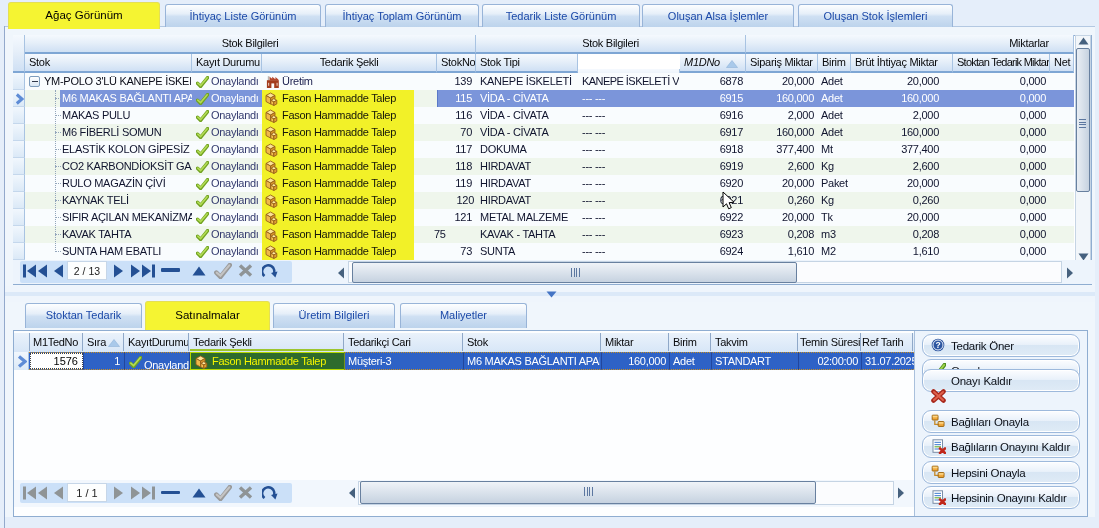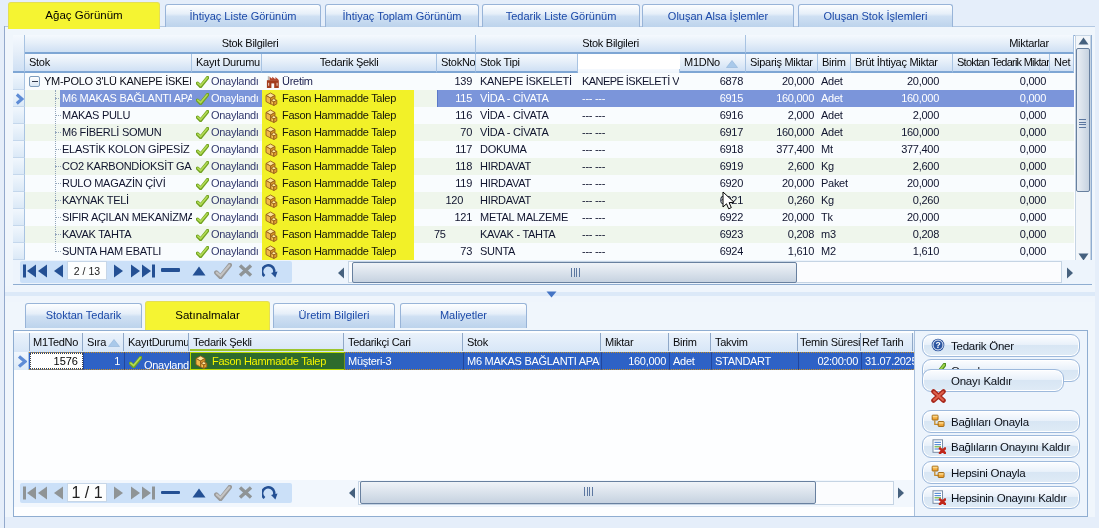--- a/index.html
+++ b/index.html
@@ -22,21 +22,21 @@
 <div class="hdr" style="left:25px;top:35px;width:450px;height:17px;line-height:17px;text-align:center">Stok Bilgileri</div>
 <div class="hdr" style="left:476px;top:35px;width:269px;height:17px;line-height:17px;text-align:center">Stok Bilgileri</div>
 <div class="hdr" style="left:746px;top:35px;width:327px;height:17px;line-height:17px;text-align:center"></div>
 <div class="abs" style="left:1002px;top:35px;width:54px;height:17px;line-height:17px;text-align:center;color:#08090c;letter-spacing:-0.28px">Miktarlar</div>
 <div class="hdr" style="left:25px;top:54px;width:162px;height:17px;line-height:17px;text-align:left;padding-left:4px;">Stok</div>
 <div class="hdr" style="left:192px;top:54px;width:65px;height:17px;line-height:17px;text-align:left;padding-left:4px;">Kayıt Durumu</div>
 <div class="hdr" style="left:262px;top:54px;width:174px;height:17px;line-height:17px;text-align:center;">Tedarik Şekli</div>
 <div class="hdr" style="left:437px;top:54px;width:34px;height:17px;line-height:17px;text-align:left;padding-left:4px;">StokNo</div>
 <div class="hdr" style="left:476px;top:54px;width:97px;height:17px;line-height:17px;text-align:left;padding-left:4px;">Stok Tipi</div>
 <div class="hdr" style="left:578px;top:69px;width:97px;height:17px;line-height:17px;text-align:left;padding-left:4px;">Stok Varyantı</div>
-<div class="hdr" style="left:680px;top:54px;width:61px;height:17px;line-height:17px;text-align:left;padding-left:4px;">M1DNo</div>
+<div class="hdr" style="left:680px;top:54px;width:61px;height:17px;line-height:17px;text-align:left;padding-left:4px;font-style:italic;">M1DNo</div>
 <div class="hdr" style="left:746px;top:54px;width:67px;height:17px;line-height:17px;text-align:left;padding-left:4px;">Sipariş Miktar</div>
 <div class="hdr" style="left:818px;top:54px;width:28px;height:17px;line-height:17px;text-align:left;padding-left:4px;">Birim</div>
 <div class="hdr" style="left:851px;top:54px;width:97px;height:17px;line-height:17px;text-align:left;padding-left:4px;">Brüt İhtiyaç Miktar</div>
 <div class="hdr" style="left:953px;top:54px;width:92px;height:17px;line-height:17px;text-align:left;padding-left:4px;letter-spacing:-0.75px;">Stoktan Tedarik Miktar</div>
 <div class="hdr" style="left:1050px;top:54px;width:19px;height:17px;line-height:17px;text-align:left;padding-left:4px;">Net</div>
 <svg class="abs" style="left:726px;top:60px" width="12" height="8" viewBox="0 0 12 8">
     <polygon points="6,0.5 11.5,7.5 0.5,7.5" fill="#a9c9ea" stroke="#8fb2d8" stroke-width="0.6"></polygon>
   </svg>
 <div class="abs" style="left:25px;top:73px;width:1049px;height:17px;background:#f9fcfe"></div>
 <div class="abs" style="left:13px;top:73px;width:11px;height:16px;background:linear-gradient(#f0f6fc,#dcea f8);background:linear-gradient(#f1f7fd,#dbe9f7);border-bottom:1px solid #c4d7ec;border-right:1px solid #a8c3e2"></div>
@@ -237,21 +237,21 @@
 <div class="cell" style="left:211px;top:192px;width:51px;color:#333a6e">Onaylandı</div>
 <svg style="position:absolute;left:265px;top:194px" width="14" height="14" viewBox="0 0 14 14">
     <polygon points="1,3.5 5.5,1 10,3.5 5.5,6" fill="#fbe296" stroke="#96601a" stroke-width="0.9"></polygon>
     <polygon points="1,3.5 5.5,6 5.5,12 1,9.5" fill="#f0b84a" stroke="#96601a" stroke-width="0.9"></polygon>
     <polygon points="5.5,6 10,3.5 10,6.8 7.5,8.2 7.5,10.9 5.5,12" fill="#d6952b" stroke="#96601a" stroke-width="0.9"></polygon>
     <polygon points="5.8,8.3 8.8,6.7 11.8,8.3 8.8,9.9" fill="#ffe9a0" stroke="#96601a" stroke-width="0.9"></polygon>
     <polygon points="5.8,8.3 8.8,9.9 8.8,13.5 5.8,11.9" fill="#f6c153" stroke="#96601a" stroke-width="0.9"></polygon>
     <polygon points="8.8,9.9 11.8,8.3 11.8,11.9 8.8,13.5" fill="#df9f30" stroke="#96601a" stroke-width="0.9"></polygon>
   </svg>
 <div class="cell" style="left:282px;top:192px;width:130px;color:#16180a">Fason Hammadde Talep</div>
-<div class="cell" style="left:428px;top:192px;width:35px;text-align:right;color:#10142e">120</div>
+<div class="cell" style="left:439px;top:192px;width:35px;text-align:right;color:#10142e">120</div>
 <div class="cell" style="left:480px;top:192px;width:97px;color:#10142e">HIRDAVAT</div>
 <div class="cell" style="left:582px;top:192px;width:97px;color:#10142e;">--- ---</div>
 <div class="cell" style="left:680px;top:192px;width:63px;text-align:right;color:#10142e">6921</div>
 <div class="cell" style="left:746px;top:192px;width:68px;text-align:right;color:#10142e">0,260</div>
 <div class="cell" style="left:821px;top:192px;width:29px;color:#10142e">Kg</div>
 <div class="cell" style="left:851px;top:192px;width:88px;text-align:right;color:#10142e">0,260</div>
 <div class="cell" style="left:953px;top:192px;width:93px;text-align:right;color:#10142e">0,000</div>
 <div class="abs" style="left:25px;top:209px;width:1049px;height:17px;background:#f9fcfe"></div>
 <div class="abs" style="left:13px;top:209px;width:11px;height:16px;background:linear-gradient(#f0f6fc,#dcea f8);background:linear-gradient(#f1f7fd,#dbe9f7);border-bottom:1px solid #c4d7ec;border-right:1px solid #a8c3e2"></div>
 <div class="abs" style="left:262px;top:209px;width:152px;height:17px;background:#f2f128"></div>
@@ -468,21 +468,21 @@
 <div class="abs" style="left:14px;top:480px;width:900px;height:27px;background:#f2f7fd"></div>
 <div class="abs" style="left:20px;top:483px;width:272px;height:20px;background:#cbe0f8;border-radius:2px"></div>
 <svg style="position:absolute;left:22px;top:486px" width="26" height="14" viewBox="0 0 26 14">
     <rect x="1" y="0.5" width="3" height="13" fill="#8f9496"></rect>
     <polygon points="14,0.5 5,7 14,13.5" fill="#8f9496"></polygon>
     <polygon points="25,0.5 16,7 25,13.5" fill="#8f9496"></polygon>
   </svg>
 <svg style="position:absolute;left:53px;top:486px" width="11" height="14" viewBox="0 0 11 14">
     <polygon points="10,0.5 1,7 10,13.5" fill="#8f9496"></polygon>
   </svg>
-<div class="abs" style="left:67px;top:483px;width:40px;height:19px;background:#fdfefe;border:1px solid #c6d6e8;box-sizing:border-box;text-align:center;line-height:18px;font-size:16px;color:#222">1 / 1</div>
+<div class="abs" style="left:67px;top:483px;width:40px;height:19px;background:#fdfefe;border:1px solid #c6d6e8;box-sizing:border-box;text-align:center;line-height:18px;font-size:11px;color:#222">1 / 1</div>
 <svg style="position:absolute;left:113px;top:486px" width="11" height="14" viewBox="0 0 11 14">
     <polygon points="1,0.5 10,7 1,13.5" fill="#8f9496"></polygon>
   </svg>
 <svg style="position:absolute;left:130px;top:486px" width="26" height="14" viewBox="0 0 26 14">
     <polygon points="1,0.5 10,7 1,13.5" fill="#8f9496"></polygon>
     <polygon points="12,0.5 21,7 12,13.5" fill="#8f9496"></polygon>
     <rect x="22" y="0.5" width="3" height="13" fill="#8f9496"></rect>
   </svg>
 <div style="position:absolute;left:161px;top:490.6px;width:19px;height:3.8px;background:#245094;border-radius:1px"></div>
 <svg style="position:absolute;left:192px;top:488px" width="14" height="10" viewBox="0 0 14 10">
@@ -515,21 +515,21 @@
 <svg class="abs" style="left:931px;top:338.0px" width="14" height="14" viewBox="0 0 14 14">
     <circle cx="7" cy="7" r="6.3" fill="#2c55a0"></circle>
     <circle cx="7" cy="7" r="5" fill="none" stroke="#e8eef8" stroke-width="1"></circle>
     <text x="7" y="10.2" font-size="8.5" font-weight="bold" fill="#fff" text-anchor="middle" font-family="Liberation Sans">?</text>
   </svg>
 <div class="btn" style="left:922px;top:359.3px;width:158px;height:23px;line-height:22px;box-sizing:border-box;padding-left:28px">Onayla</div>
 <svg class="abs" style="left:931px;top:363.3px" width="15" height="14" viewBox="0 0 15 14">
     <path d="M1.5 8.2 L5.6 12 L13.6 1.6" fill="none" stroke="#4e8f1d" stroke-width="3.8" stroke-linecap="round"></path>
     <path d="M1.9 8.2 L5.6 11.2 L13.2 1.9" fill="none" stroke="#a2d44e" stroke-width="1.8" stroke-linecap="round"></path>
   </svg>
-<div class="btn" style="left:922px;top:369px;width:142px;height:23px;line-height:22px;box-sizing:border-box;padding-left:28px">Onayı Kaldır</div>
+<div class="btn" style="left:922px;top:369px;width:158px;height:23px;line-height:22px;box-sizing:border-box;padding-left:28px">Onayı Kaldır</div>
 <svg class="abs" style="left:931px;top:388.6px" width="15" height="14" viewBox="0 0 15 14">
     <path d="M2.5 2.5 L12.5 11.5 M12.5 2.5 L2.5 11.5" stroke="#a8281c" stroke-width="4.6" stroke-linecap="round"></path>
     <path d="M3 3 L12 11 M12 3 L3 11" stroke="#e0614d" stroke-width="2" stroke-linecap="round"></path>
   </svg>
 <div class="btn" style="left:922px;top:409.9px;width:158px;height:23px;line-height:22px;box-sizing:border-box;padding-left:28px">Bağlıları Onayla</div>
 <svg class="abs" style="left:931px;top:413.9px" width="14" height="14" viewBox="0 0 14 14">
     <path d="M3.8 6.5 L3.8 10.3 L7.8 10.3" fill="none" stroke="#c58a2a" stroke-width="1.3"></path>
     <rect x="1.2" y="1.2" width="5.8" height="4.8" rx="0.5" fill="#f2a93c" stroke="#9c6610" stroke-width="1"></rect>
     <rect x="1.7" y="1.7" width="4.8" height="1.6" fill="#fbd689"></rect>
     <rect x="7.2" y="7.6" width="5.8" height="4.8" rx="0.5" fill="#f2a93c" stroke="#9c6610" stroke-width="1"></rect>

